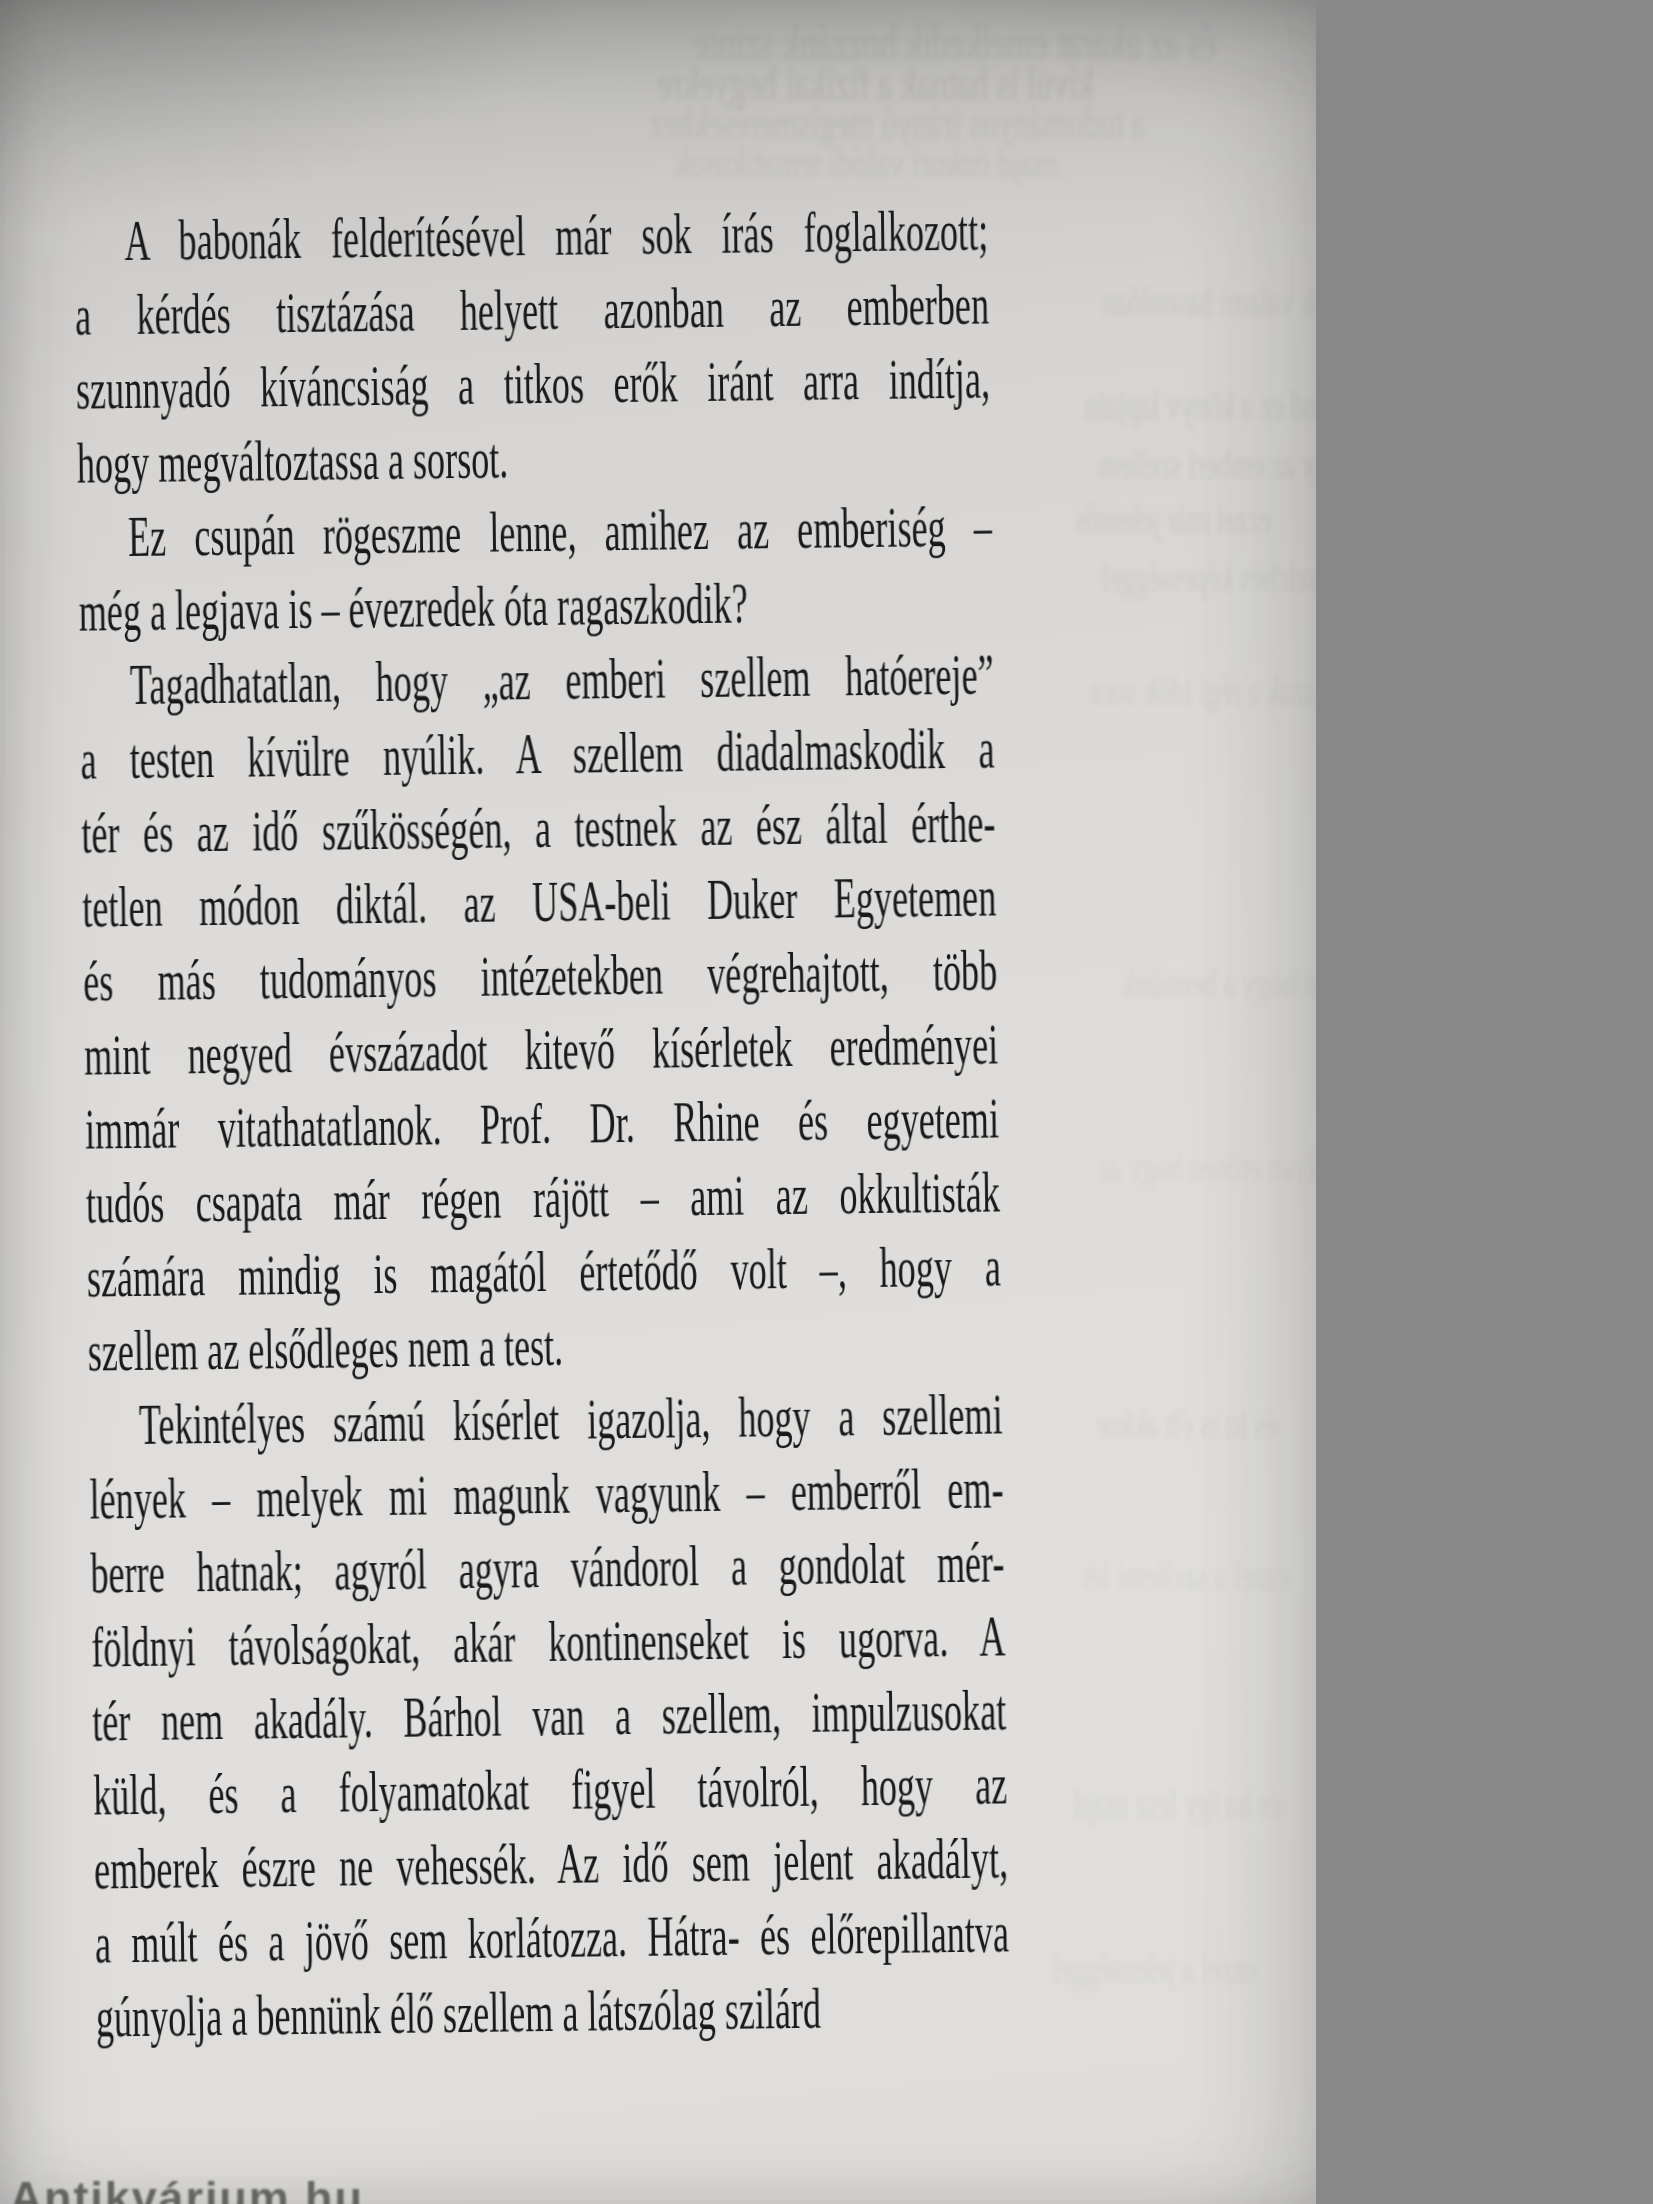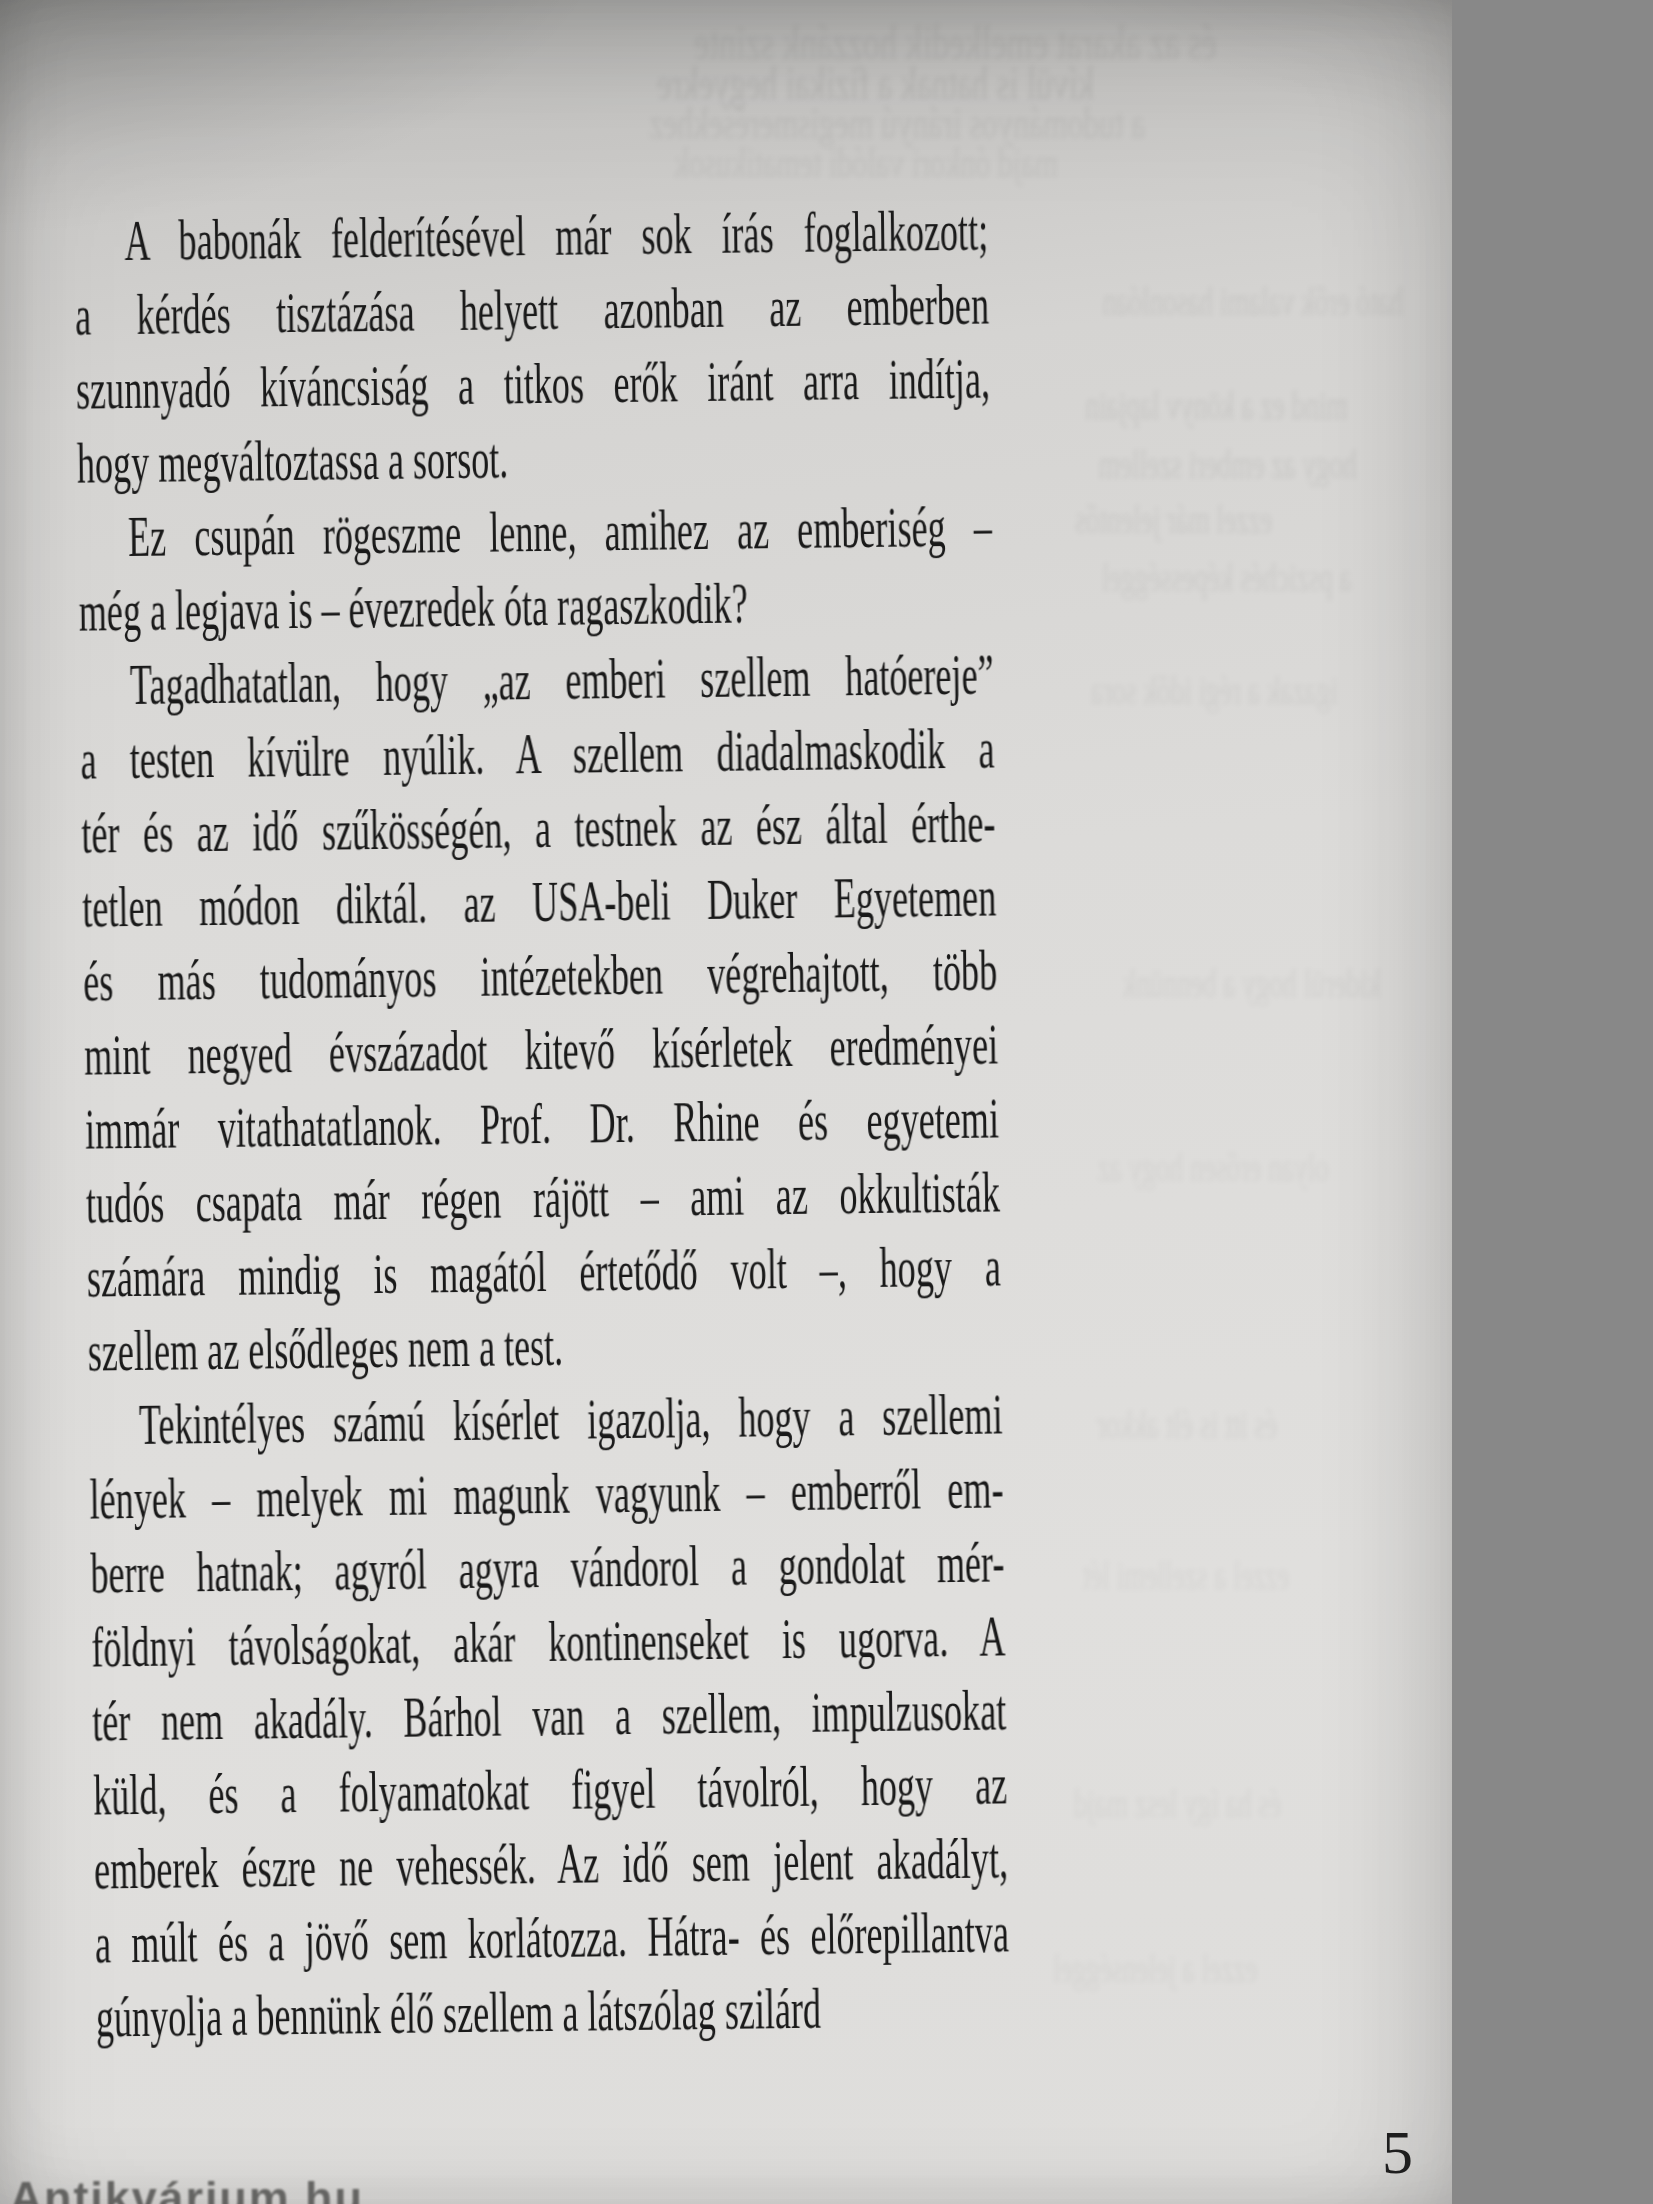--- a/index.html
+++ b/index.html
@@ -1,18 +1,18 @@
 <!DOCTYPE html>
 <html><head>
 <meta charset="utf-8">
 <style>
   html,body{margin:0;padding:0;background:#888;}
   .photo{
     position:relative;
-    width:1452px;height:2205px;
+    width:1316px;height:2205px;
     overflow:hidden;
     background:
       radial-gradient(1164px 582px at -5% -5%, rgba(0,0,0,.20), rgba(0,0,0,0) 60%),
       radial-gradient(873px 388px at 105% -5%, rgba(0,0,0,.12), rgba(0,0,0,0) 60%),
       linear-gradient(175deg,#b4b4b2 0%,#c9c8c6 7%,#d5d4d2 18%,#dcdbd9 40%,#e0dfdd 72%,#dedddb 100%);
     box-shadow:
       inset 27px 0 68px -23px rgba(0,0,0,.14),
       inset -53px 0 126px -34px rgba(0,0,0,.12),
       inset 0 87px 175px -49px rgba(0,0,0,.16),
       inset 0 -39px 116px -58px rgba(0,0,0,.06);

